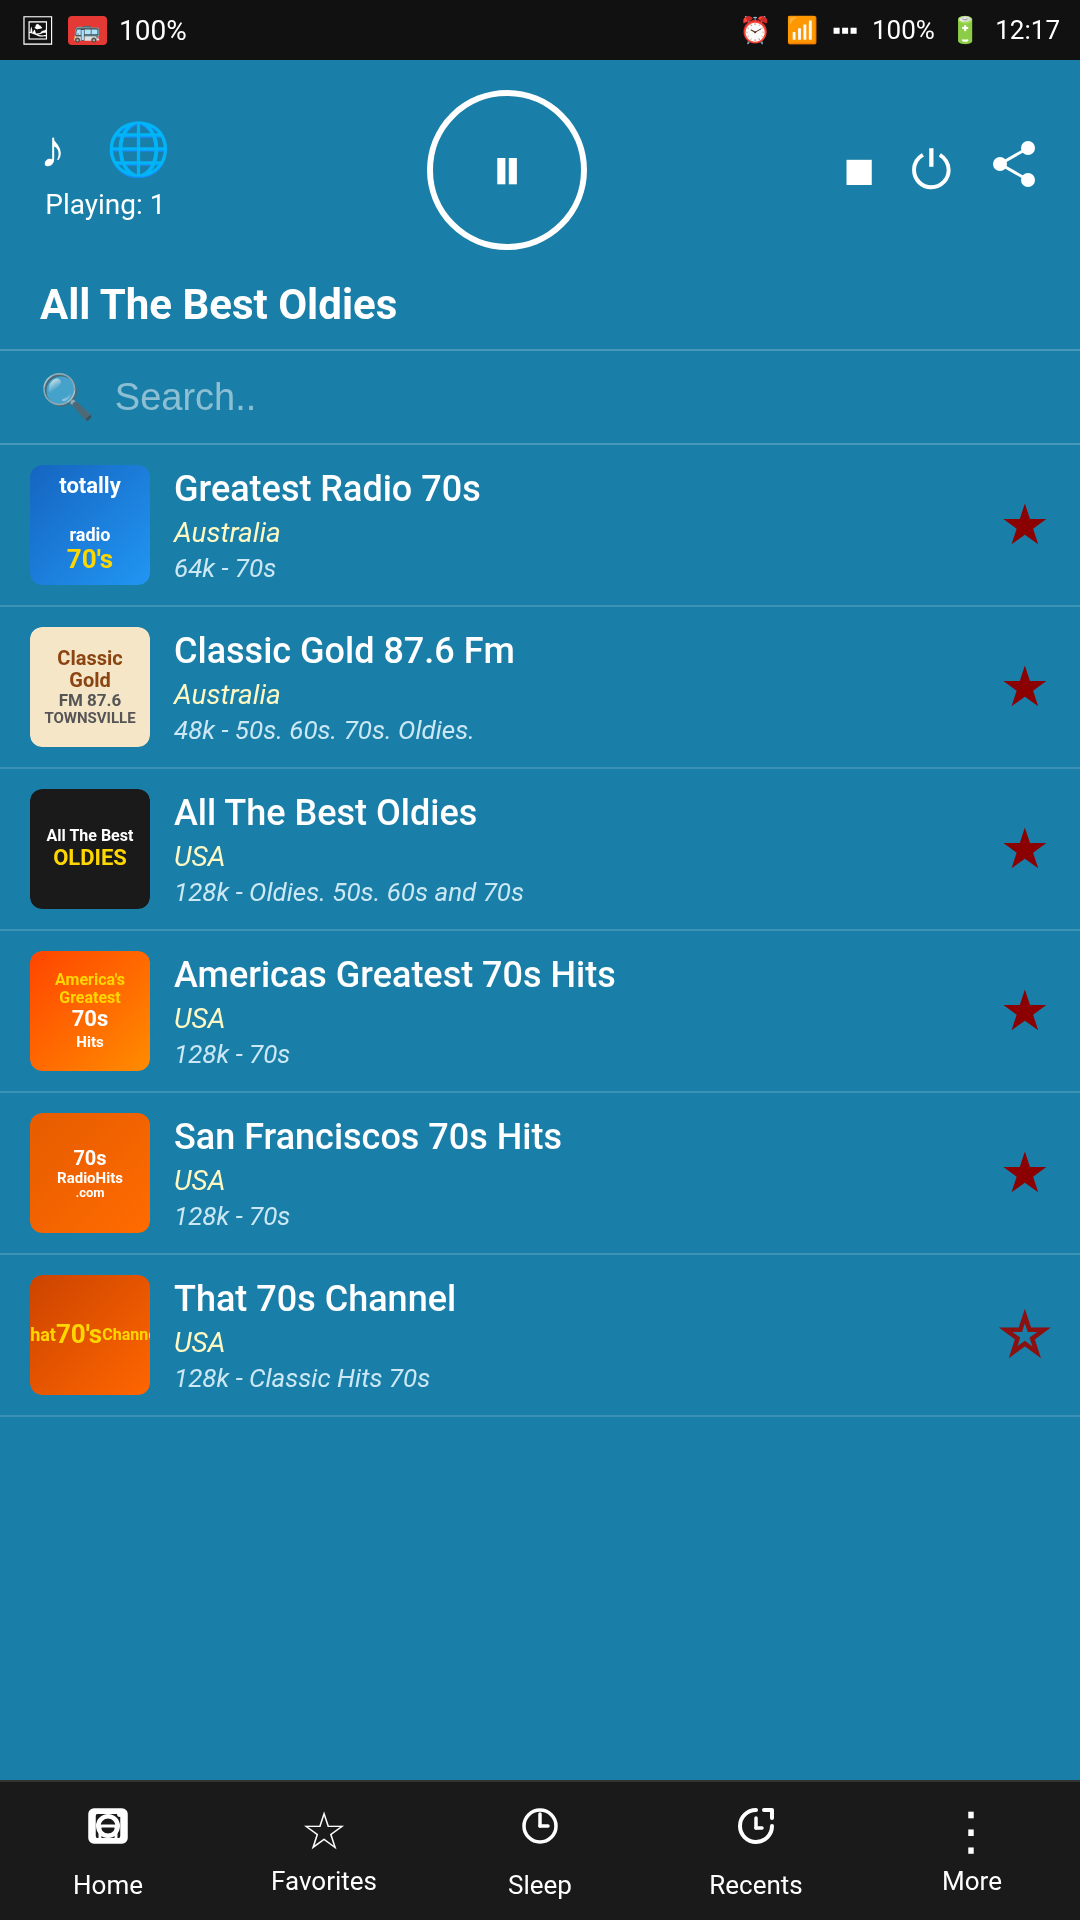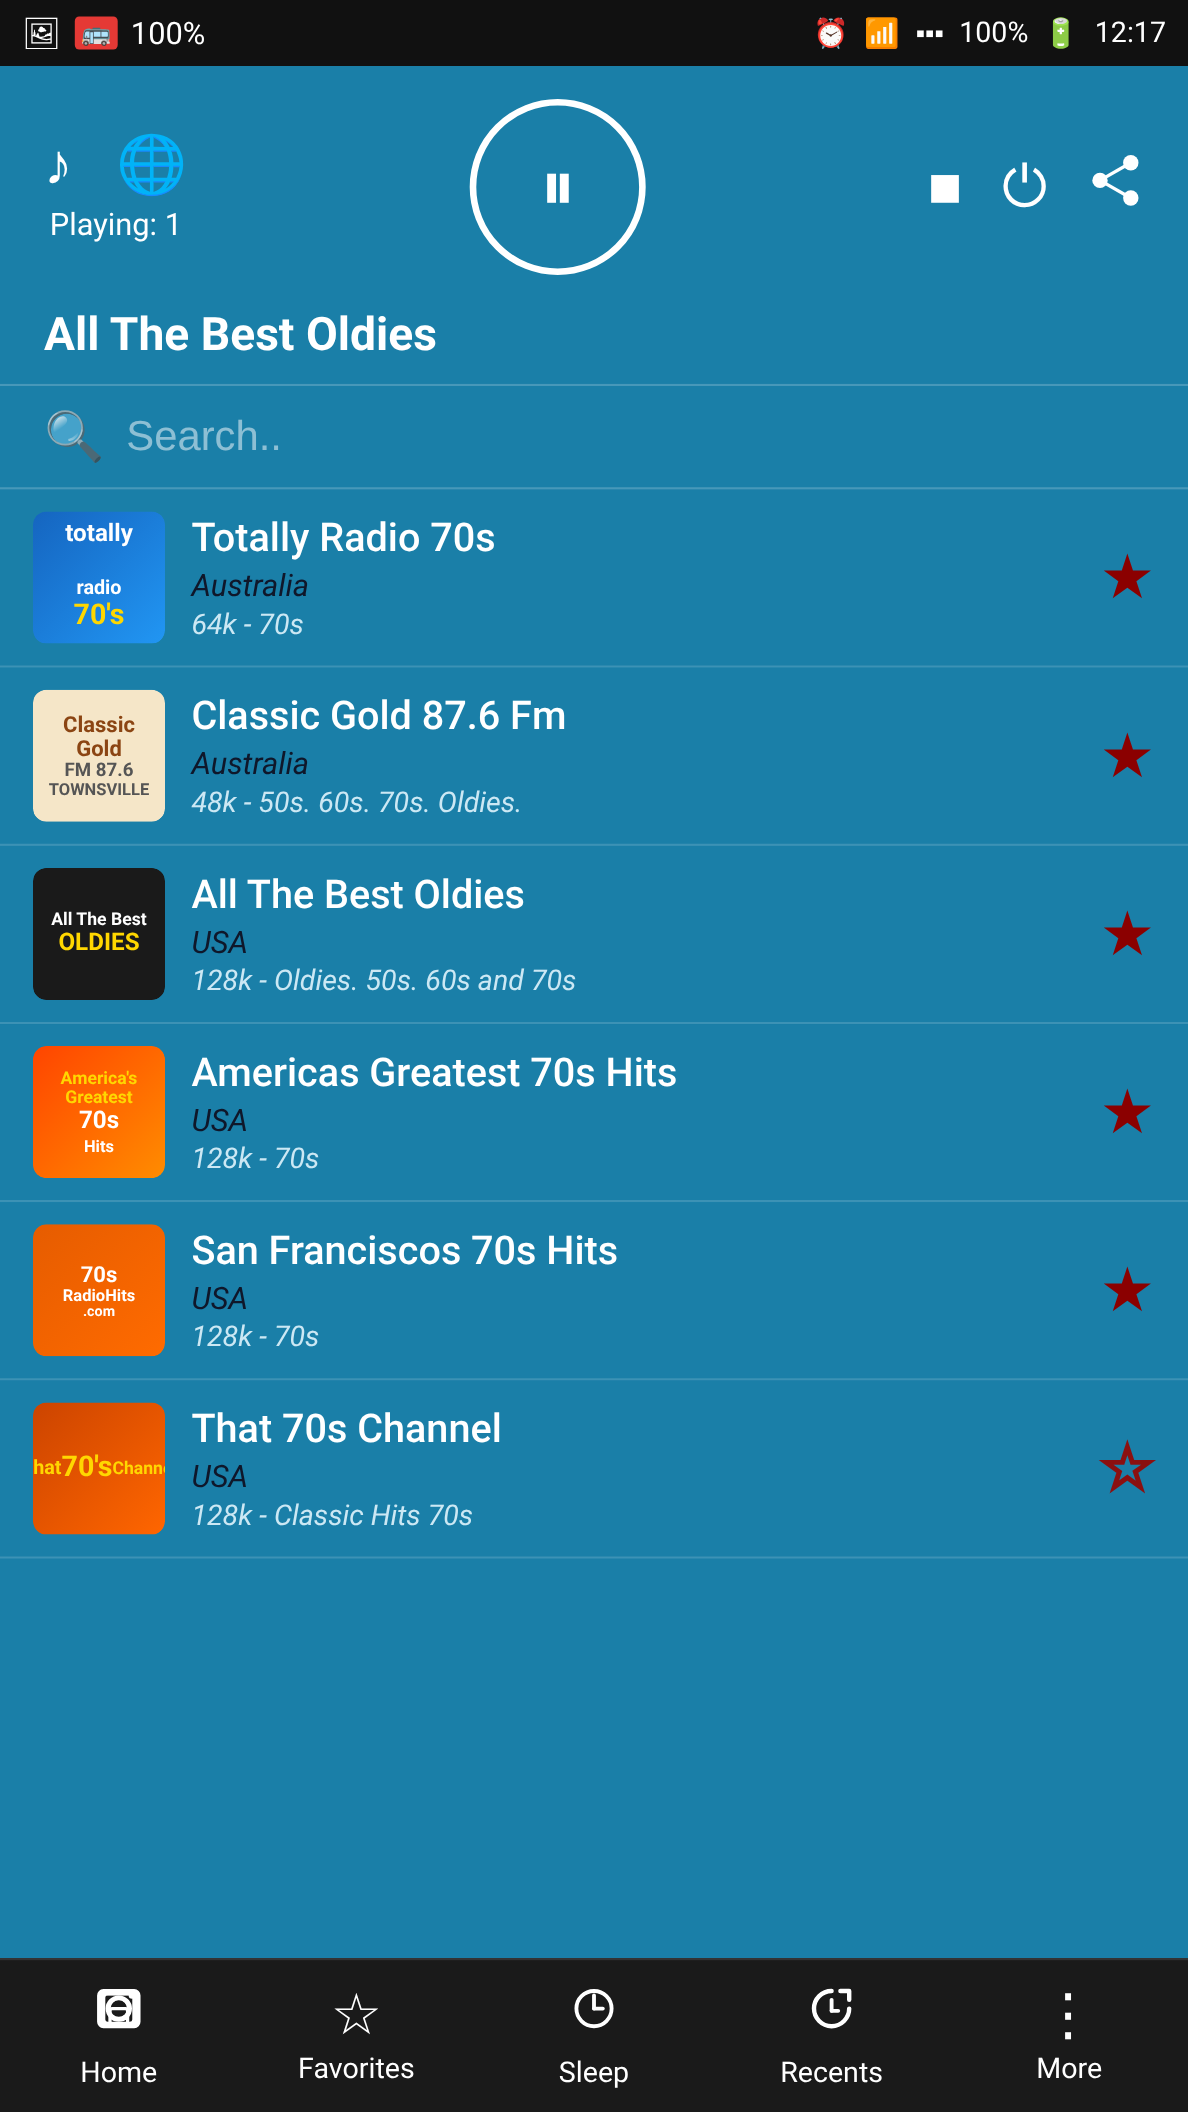--- a/index.html
+++ b/index.html
@@ -127,21 +127,21 @@
       flex-shrink: 0;
       display: flex;
       align-items: center;
       justify-content: center;
       font-size: 20px;
       font-weight: bold;
       overflow: hidden;
     }
     .station-info { flex: 1; }
     .station-name { font-size: 36px; font-weight: 500; color: white; margin-bottom: 6px; }
-    .station-country { font-size: 28px; color: #0f172a; font-style: italic; margin-bottom: 4px; }
+    .station-country { font-size: 28px; color: #fef9c3; font-style: italic; margin-bottom: 4px; }
     .station-meta { font-size: 26px; color: #cce8f4; font-style: italic; }
     .star-icon { font-size: 56px; color: #8b0000; flex-shrink: 0; }
     .star-icon.empty { color: transparent; text-shadow: 0 0 0 #8b1010; -webkit-text-stroke: 3px #8b1010; }
 
     
     .bottom-nav {
       position: absolute;
       bottom: 0;
       width: 100%;
       height: 140px;
@@ -235,21 +235,21 @@
 
 <div class="station-item">
       <div class="station-logo">
         <div style="width:120px;height:120px;border-radius:12px;background:linear-gradient(135deg,#1565C0,#2196F3);display:flex;flex-direction:column;align-items:center;justify-content:center;text-align:center;padding:6px;">
       <span style="color:white;font-weight:bold;font-size:22px;line-height:1.1;">totally</span>
       <span style="color:white;font-weight:bold;font-size:18px;line-height:1.1;margin-top:26px;">radio</span>
       <span style="color:#FFD700;font-weight:bold;font-size:26px;line-height:1.2;">70's</span>
     </div>
       </div>
       <div class="station-info">
-        <div class="station-name">Totally Radio 70s</div>
+        <div class="station-name">Greatest Radio 70s</div>
         <div class="station-country">Australia</div>
         <div class="station-meta">64k - 70s</div>
       </div>
       <span class="star-icon">★</span>
     </div>
     <div class="station-item">
       <div class="station-logo">
         <div style="width:120px;height:120px;border-radius:12px;background:#f5e6c8;display:flex;flex-direction:column;align-items:center;justify-content:center;text-align:right;padding:6px;">
       <span style="color:#8B4513;font-weight:bold;font-size:20px;line-height:1.1;">Classic</span>
       <span style="color:#8B4513;font-weight:bold;font-size:20px;line-height:1.1;">Gold</span>

